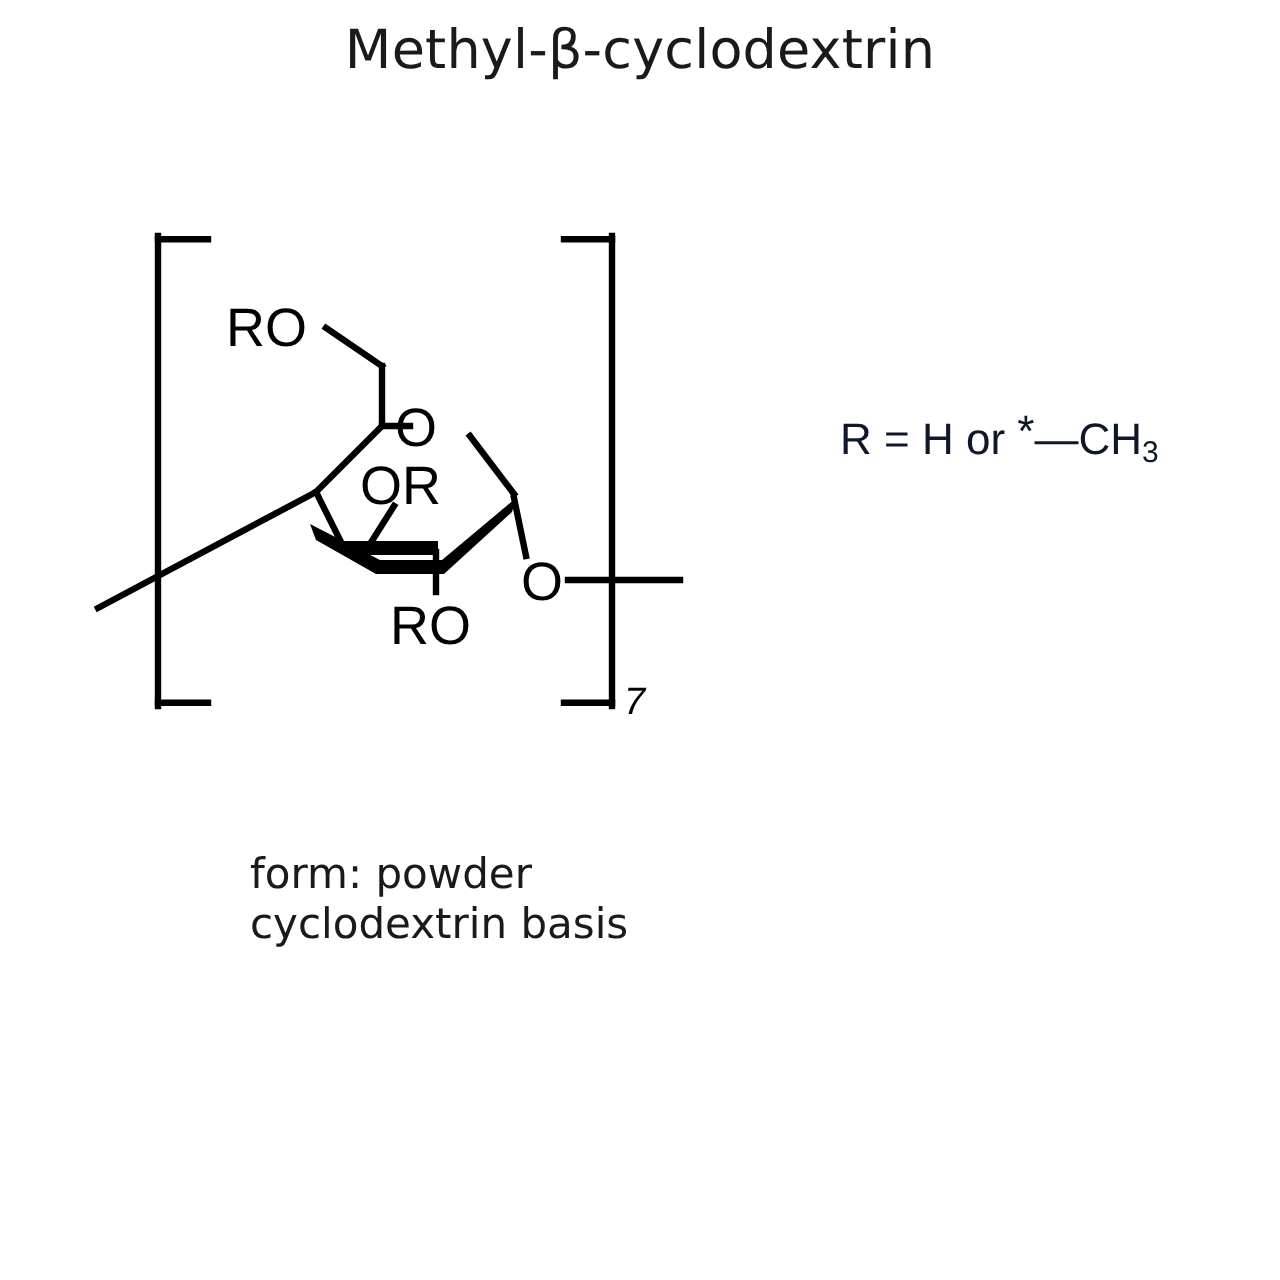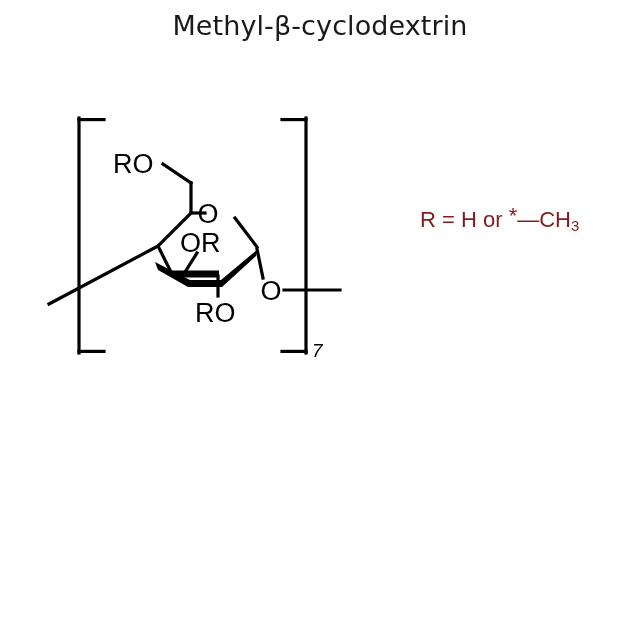--- a/index.html
+++ b/index.html
@@ -32,21 +32,21 @@
     position: absolute;
     left: 0;
     top: 0;
   }
   #r-definition {
     position: absolute;
     left: 420px;
     top: 203px;
     font-size: 22px;
     font-family: "Liberation Sans", sans-serif;
-    color: #7f1d1d;
+    color: #0f172a;
     white-space: nowrap;
   }
   #r-definition .sub {
     font-size: 15px;
     vertical-align: -0.28em;
   }
   #r-definition .star {
     font-size: 22px;
     vertical-align: 0.18em;
   }
@@ -153,15 +153,17 @@
     <text class="atom-label" x="271" y="300" text-anchor="middle">O</text>
 
     <text class="sub-label" x="312" y="357">7</text>
   </svg>
 
   <div id="r-definition">
     <span>R = H or </span><span class="star">*</span><span>—</span><span>CH</span><span class="sub">3</span>
   </div>
 
   <div id="properties">
+    <span class="prop-line">form: powder</span>
+    <span class="prop-line">cyclodextrin basis</span>
   </div>
 
 </div>
 
 </body></html>

